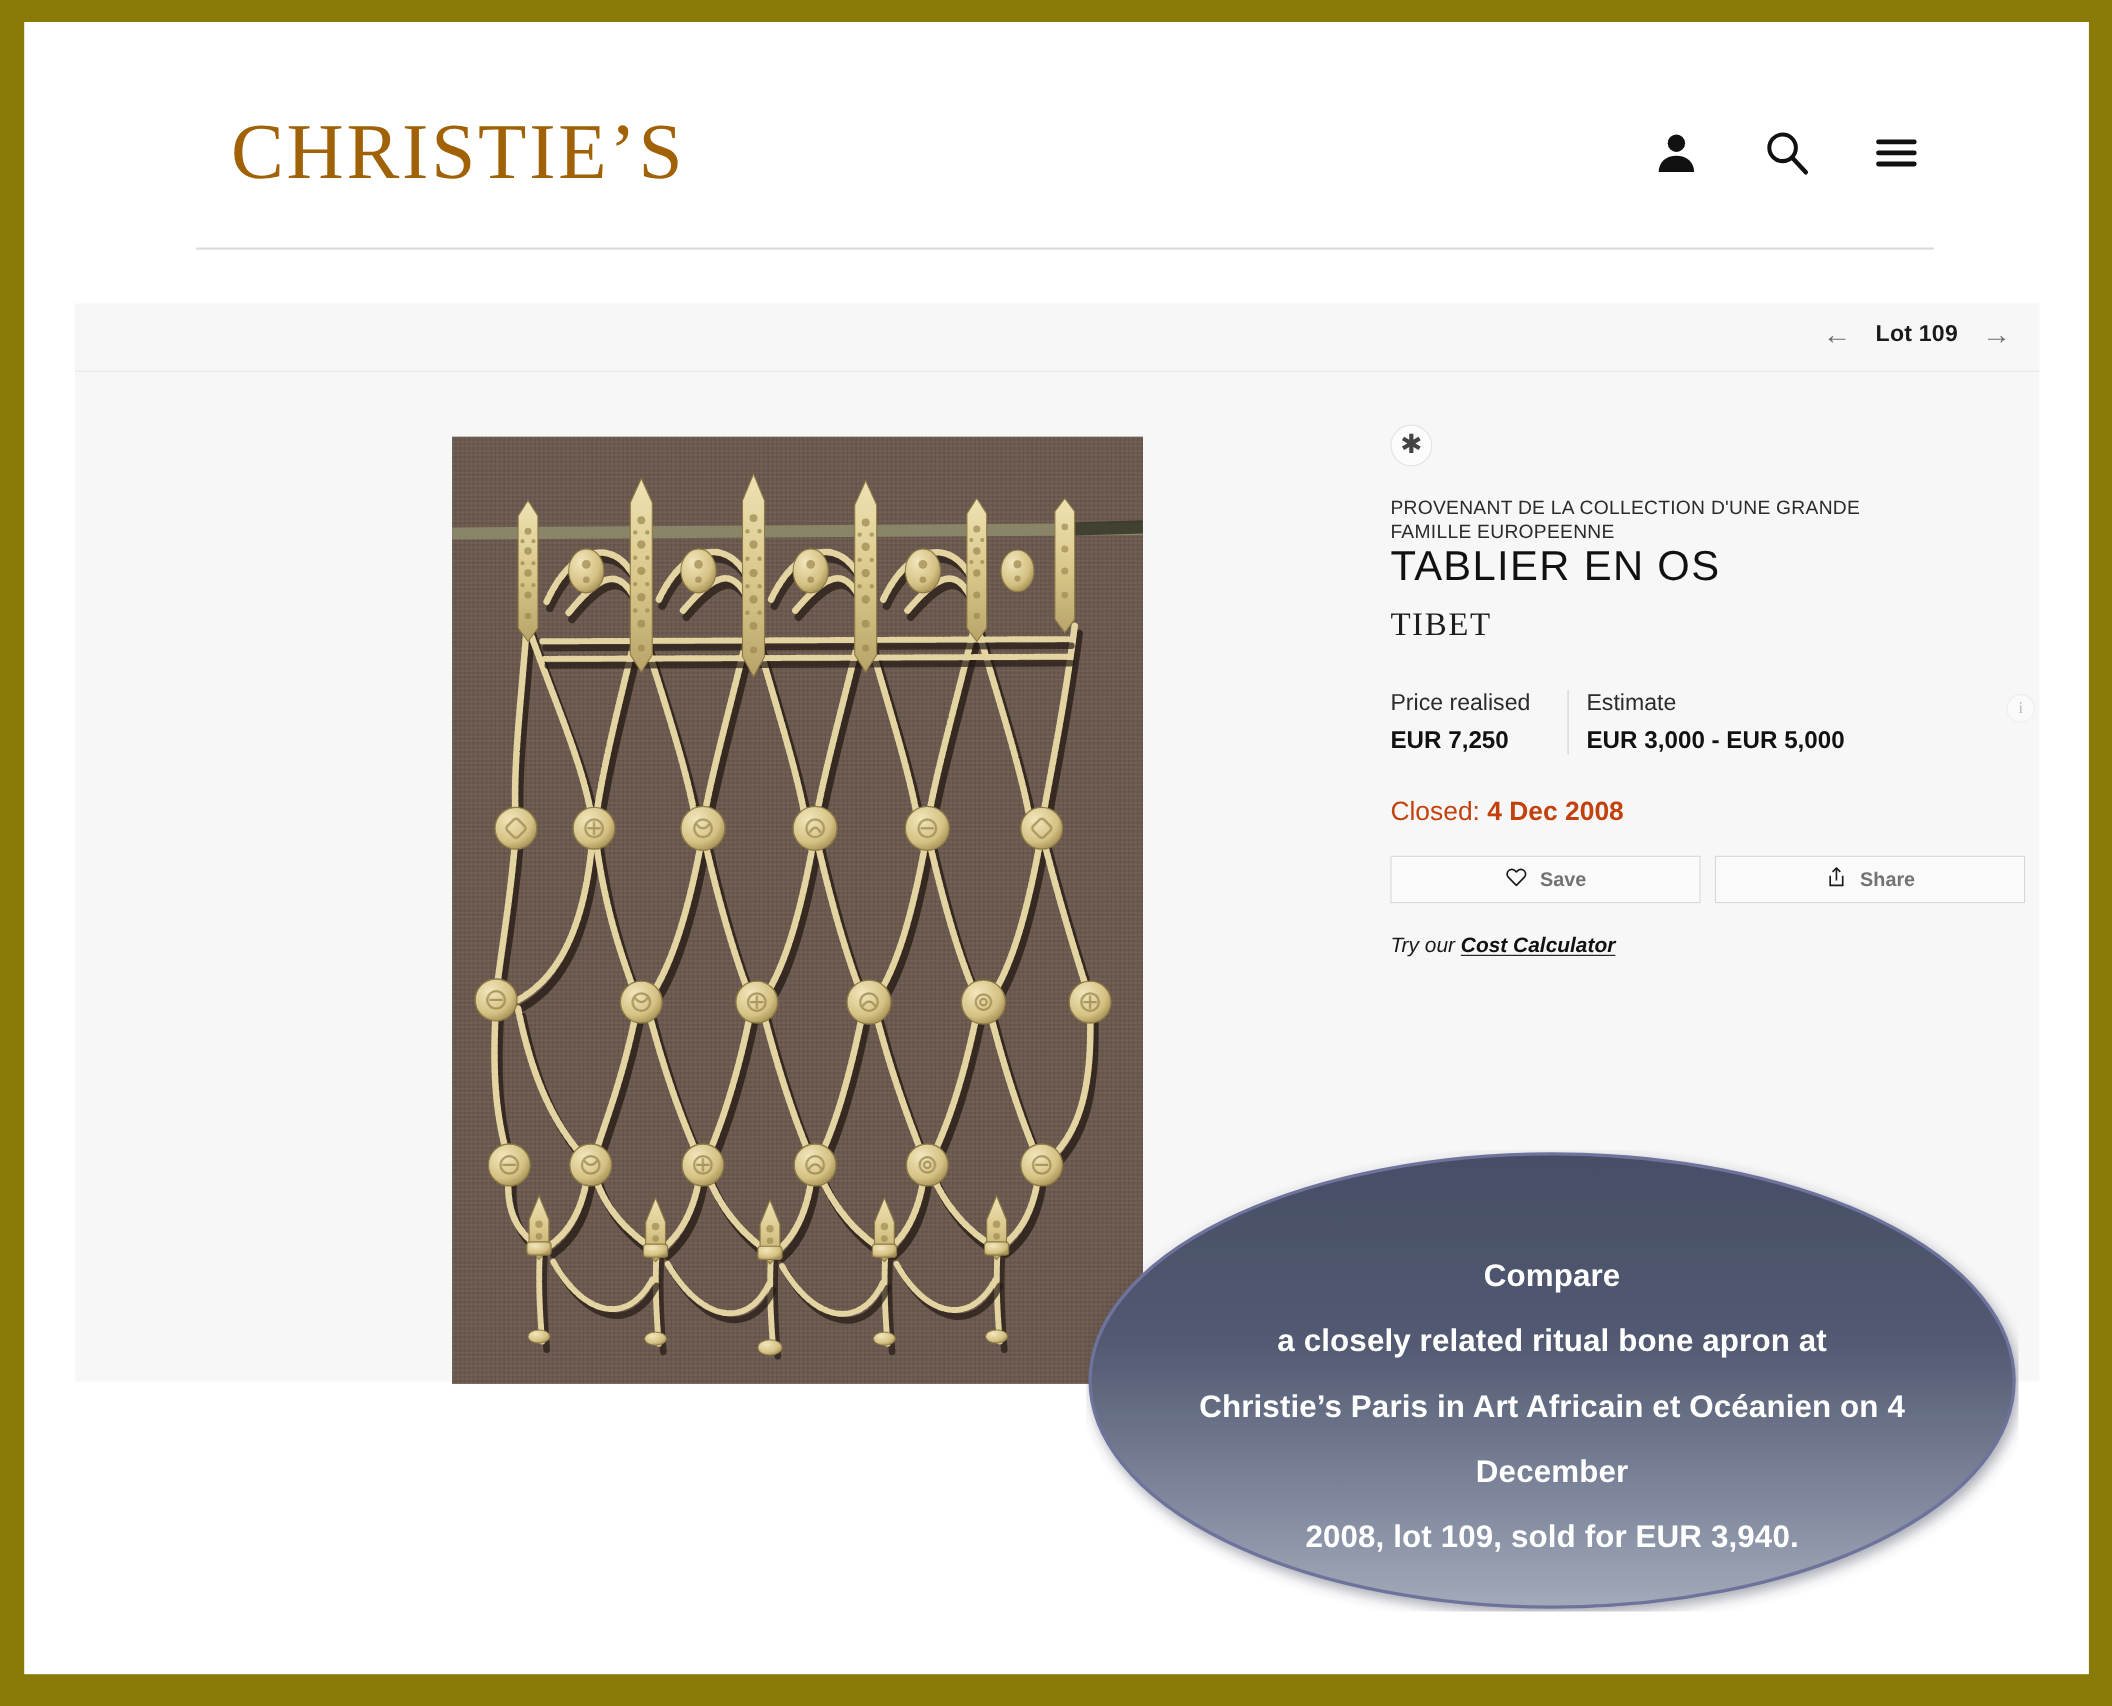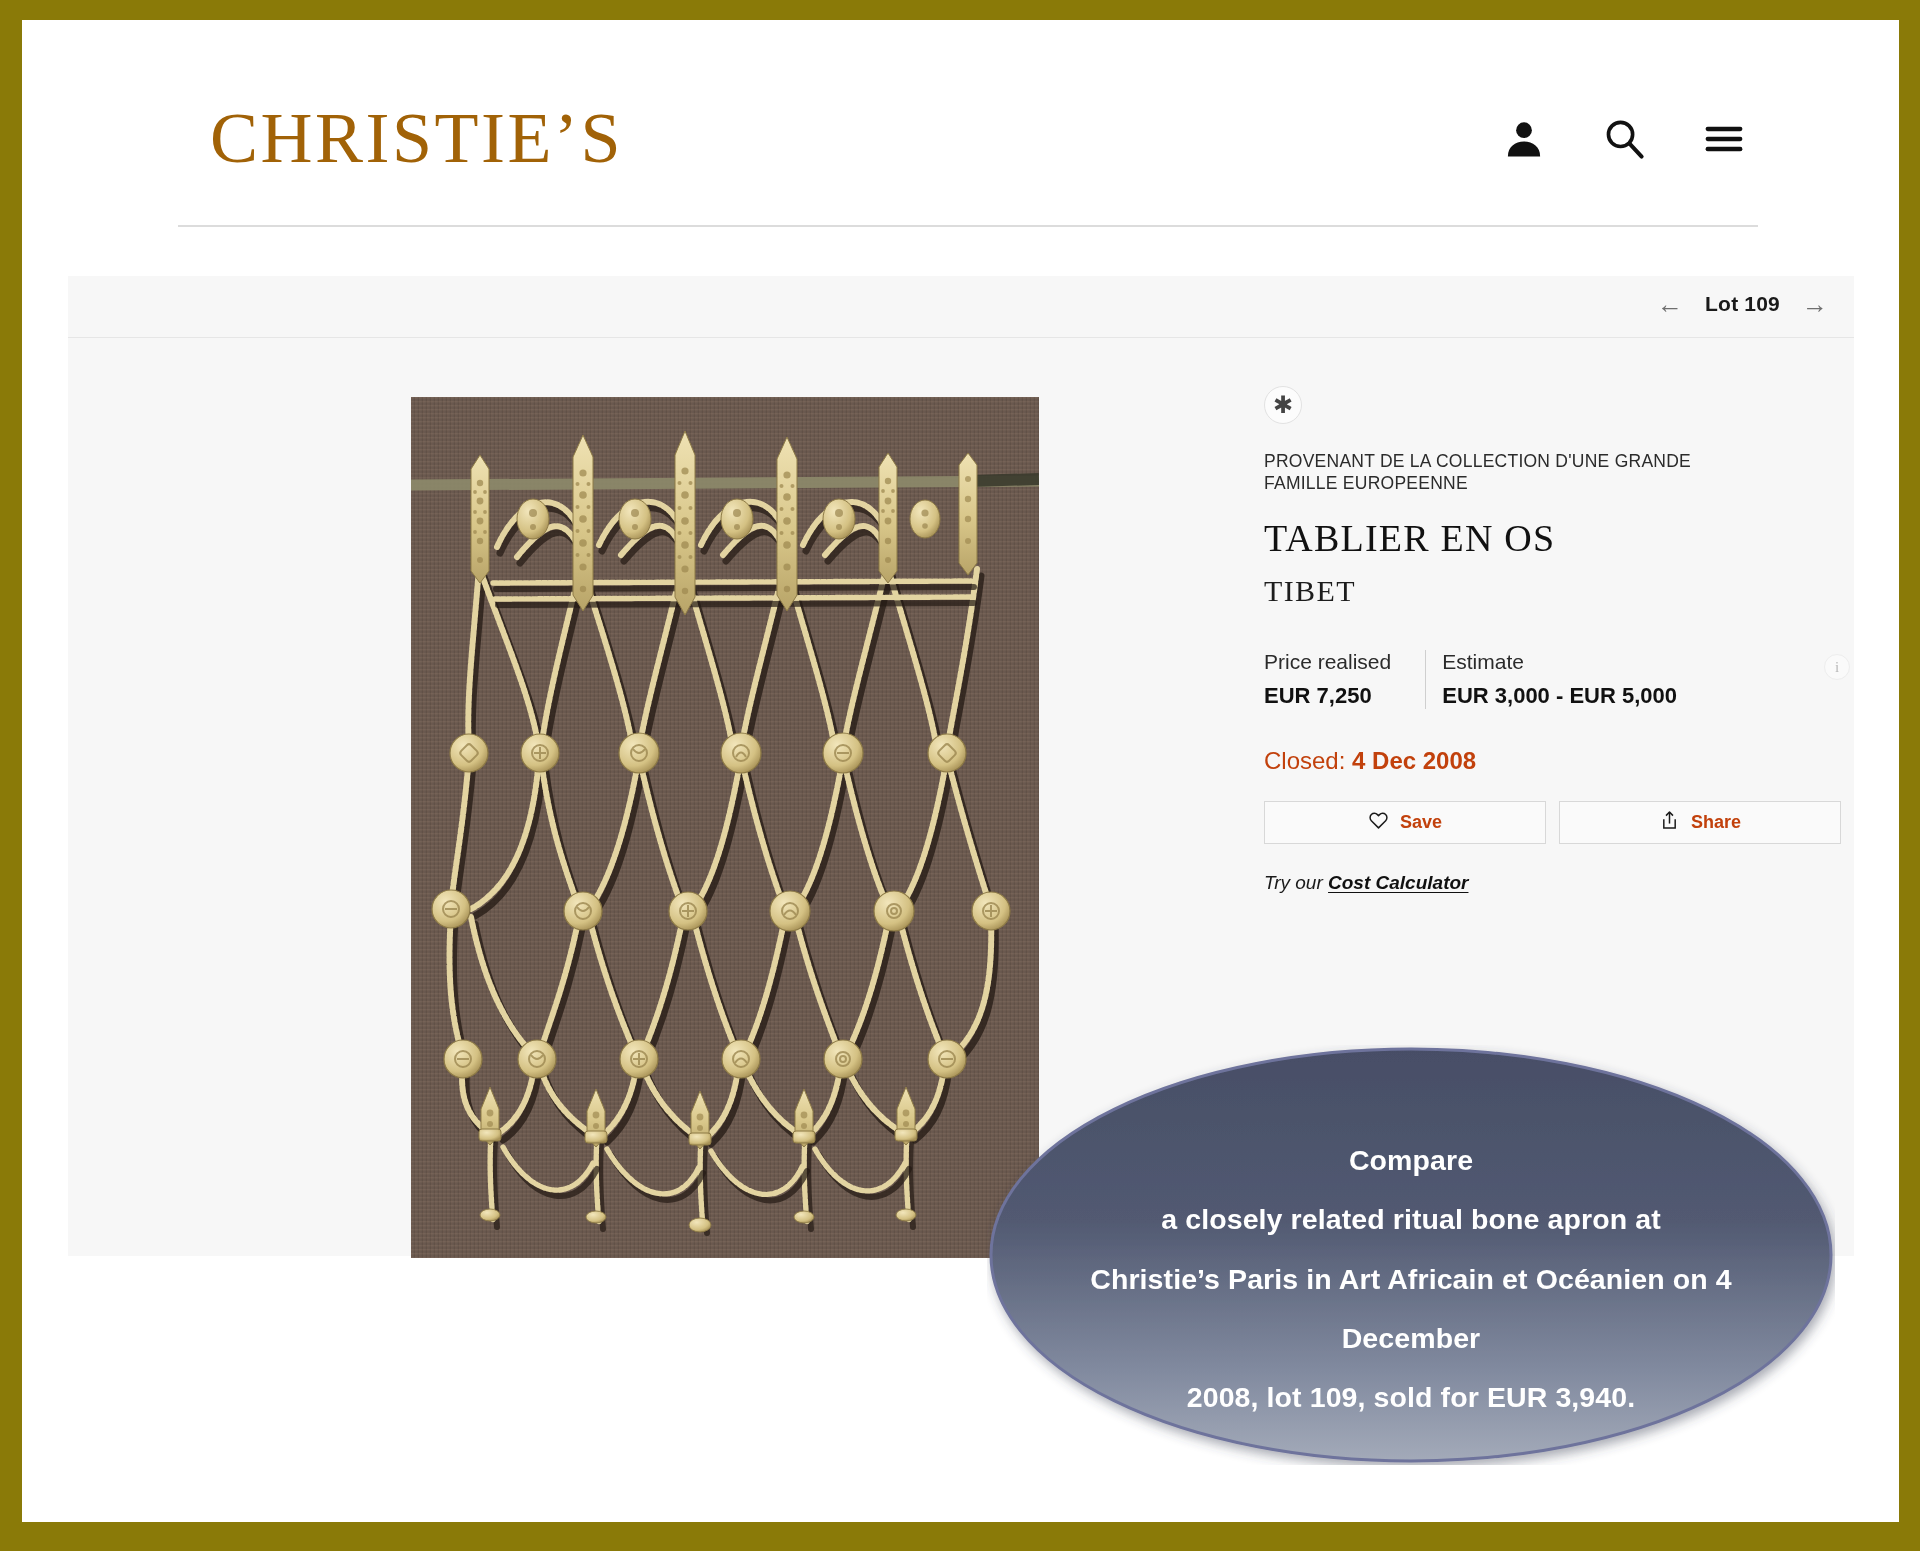--- a/index.html
+++ b/index.html
@@ -111,22 +111,21 @@
   }
   .provenance {
     margin-top: 26px;
     font-size: 17.5px;
     letter-spacing: .25px;
     color: #2b2b2b;
     line-height: 1.27;
     max-width: 500px;
   }
   .lot-title {
-    margin-top: 22px;
-    font-family: Liberation Serif, serif;
+    font-family: Liberation Sans, sans-serif;
     font-size: 38px;
     letter-spacing: 1.2px;
     color: #111;
   }
   .lot-sub {
     margin-top: 14px;
     font-family: "Liberation Serif", serif;
     font-size: 30px;
     letter-spacing: 1.4px;
     color: #1d1d1d;
@@ -162,21 +161,21 @@
   }
   .closed b { font-weight: 700; }
 
   .btn-row { margin-top: 26px; display: flex; gap: 13px; }
   .btn {
     width: 282px; height: 43px;
     border: 1px solid #d8d8d8;
     background: #fafafa;
     display: flex; align-items: center; justify-content: center;
     gap: 11px;
-    font-size: 18px; font-weight: 700; color: #c2410c;
+    font-size: 18px; font-weight: 700; color: #737373;
     cursor: pointer;
   }
   .costcalc {
     margin-top: 28px;
     font-size: 19px;
     color: #1a1a1a;
     font-style: italic;
   }
   .costcalc a {
     color: #111;

